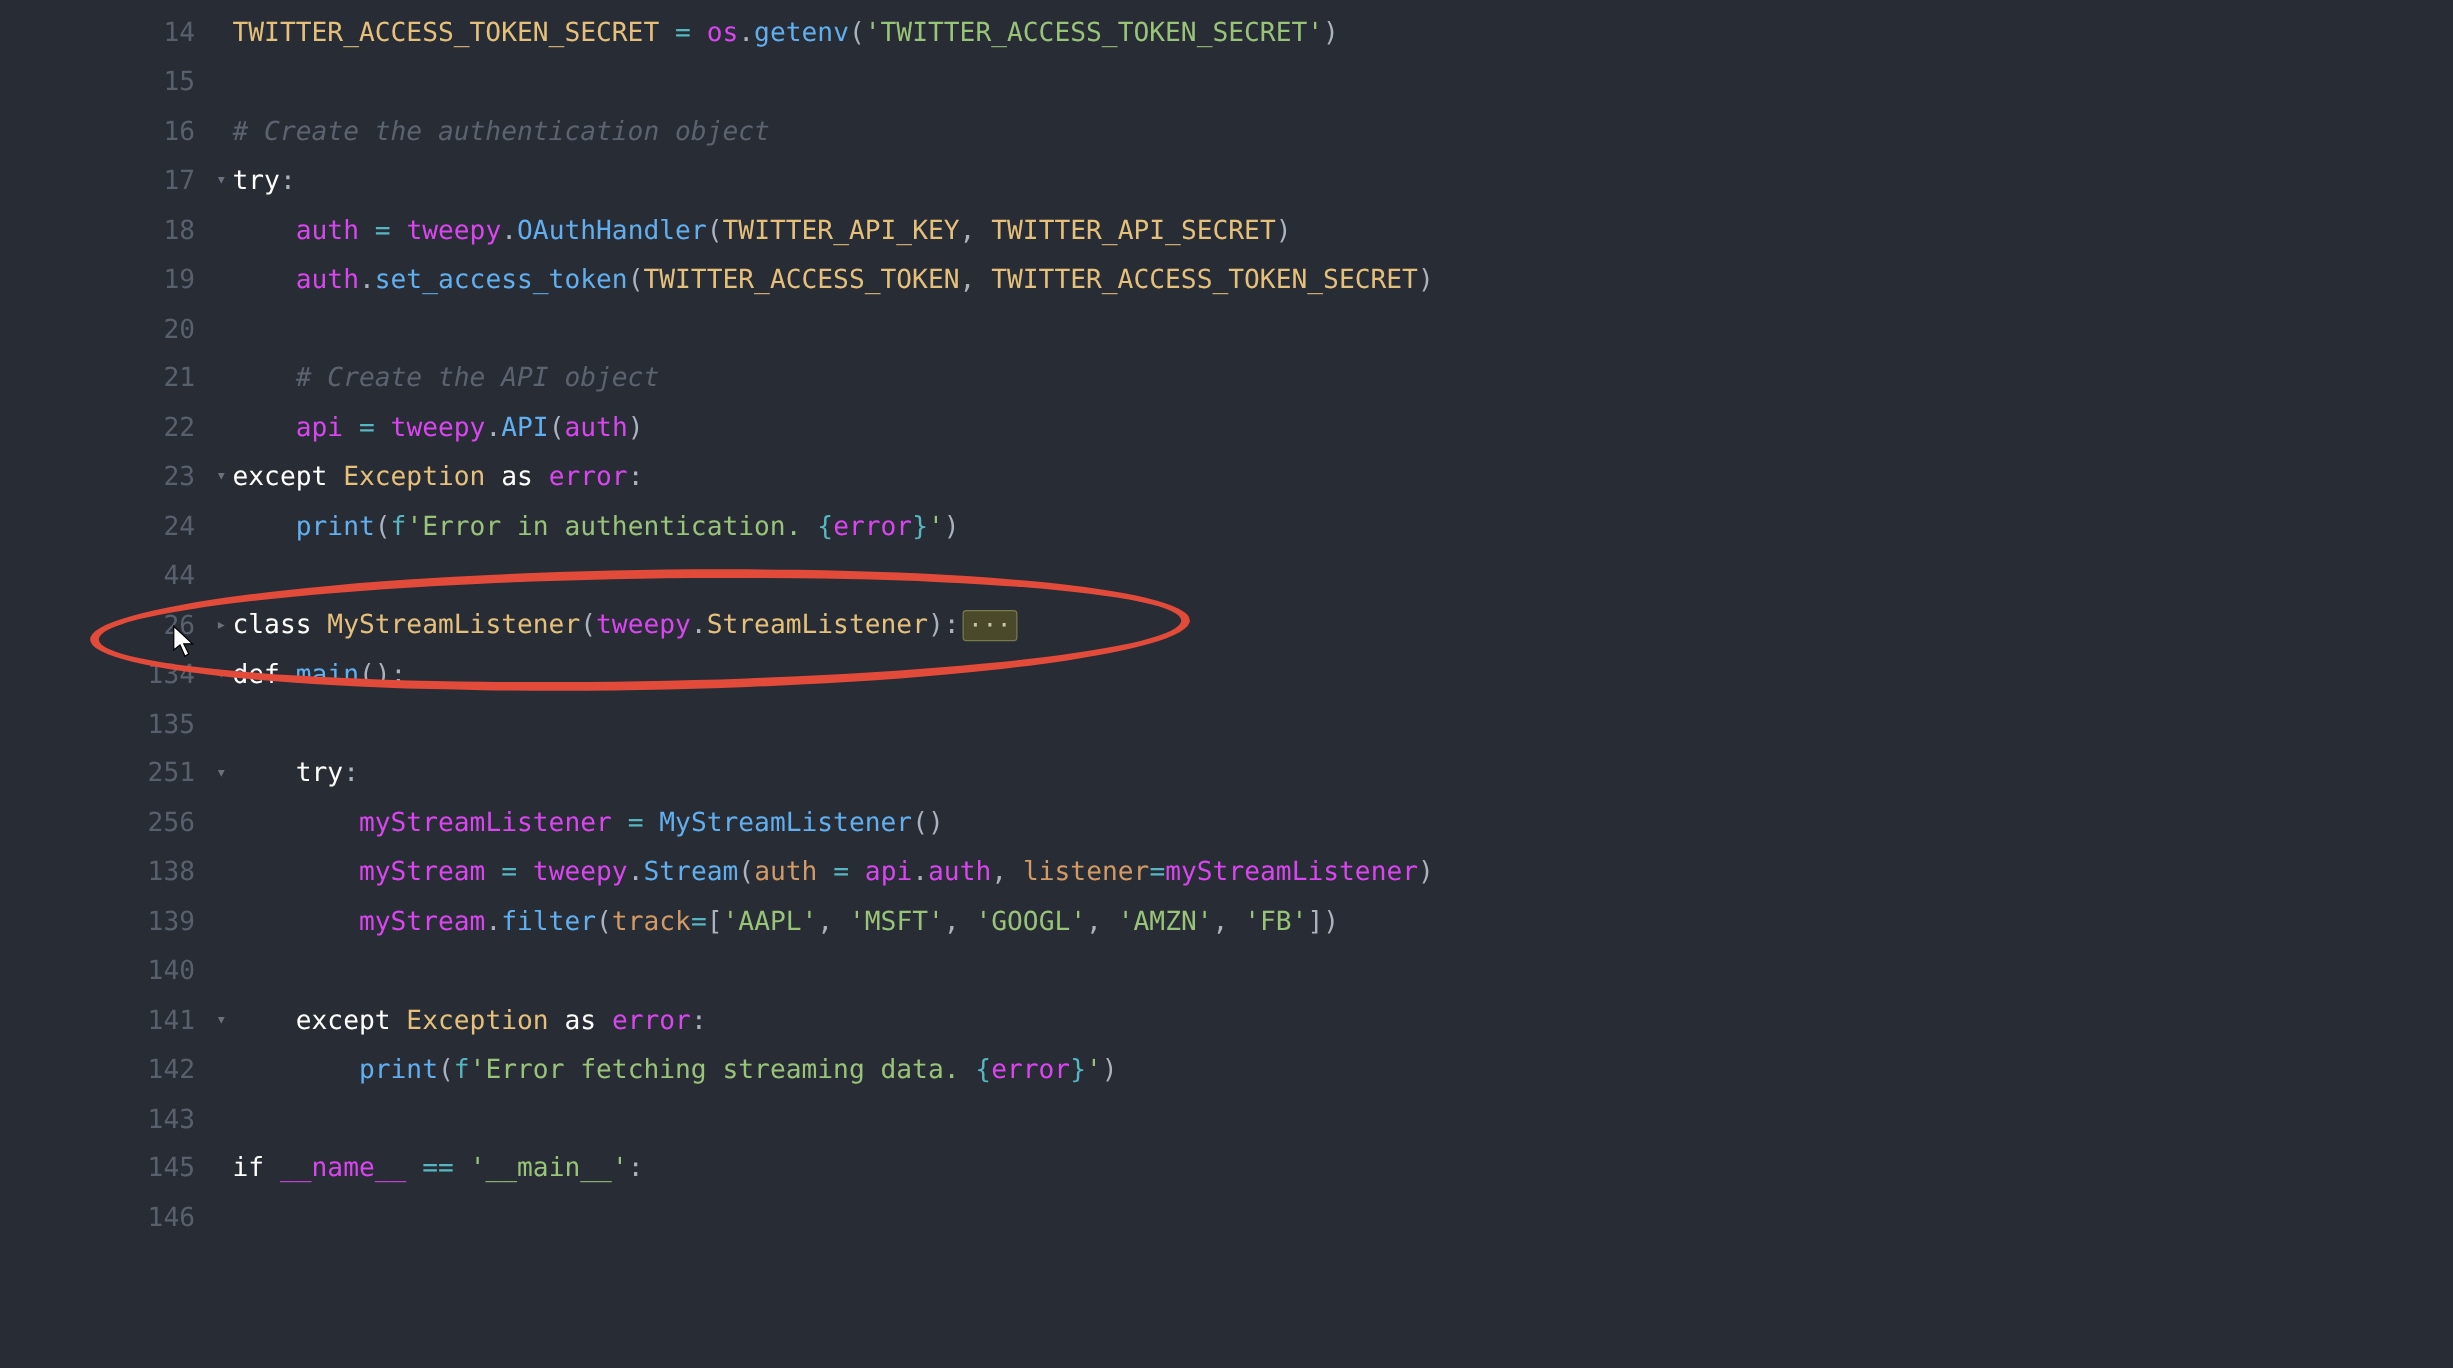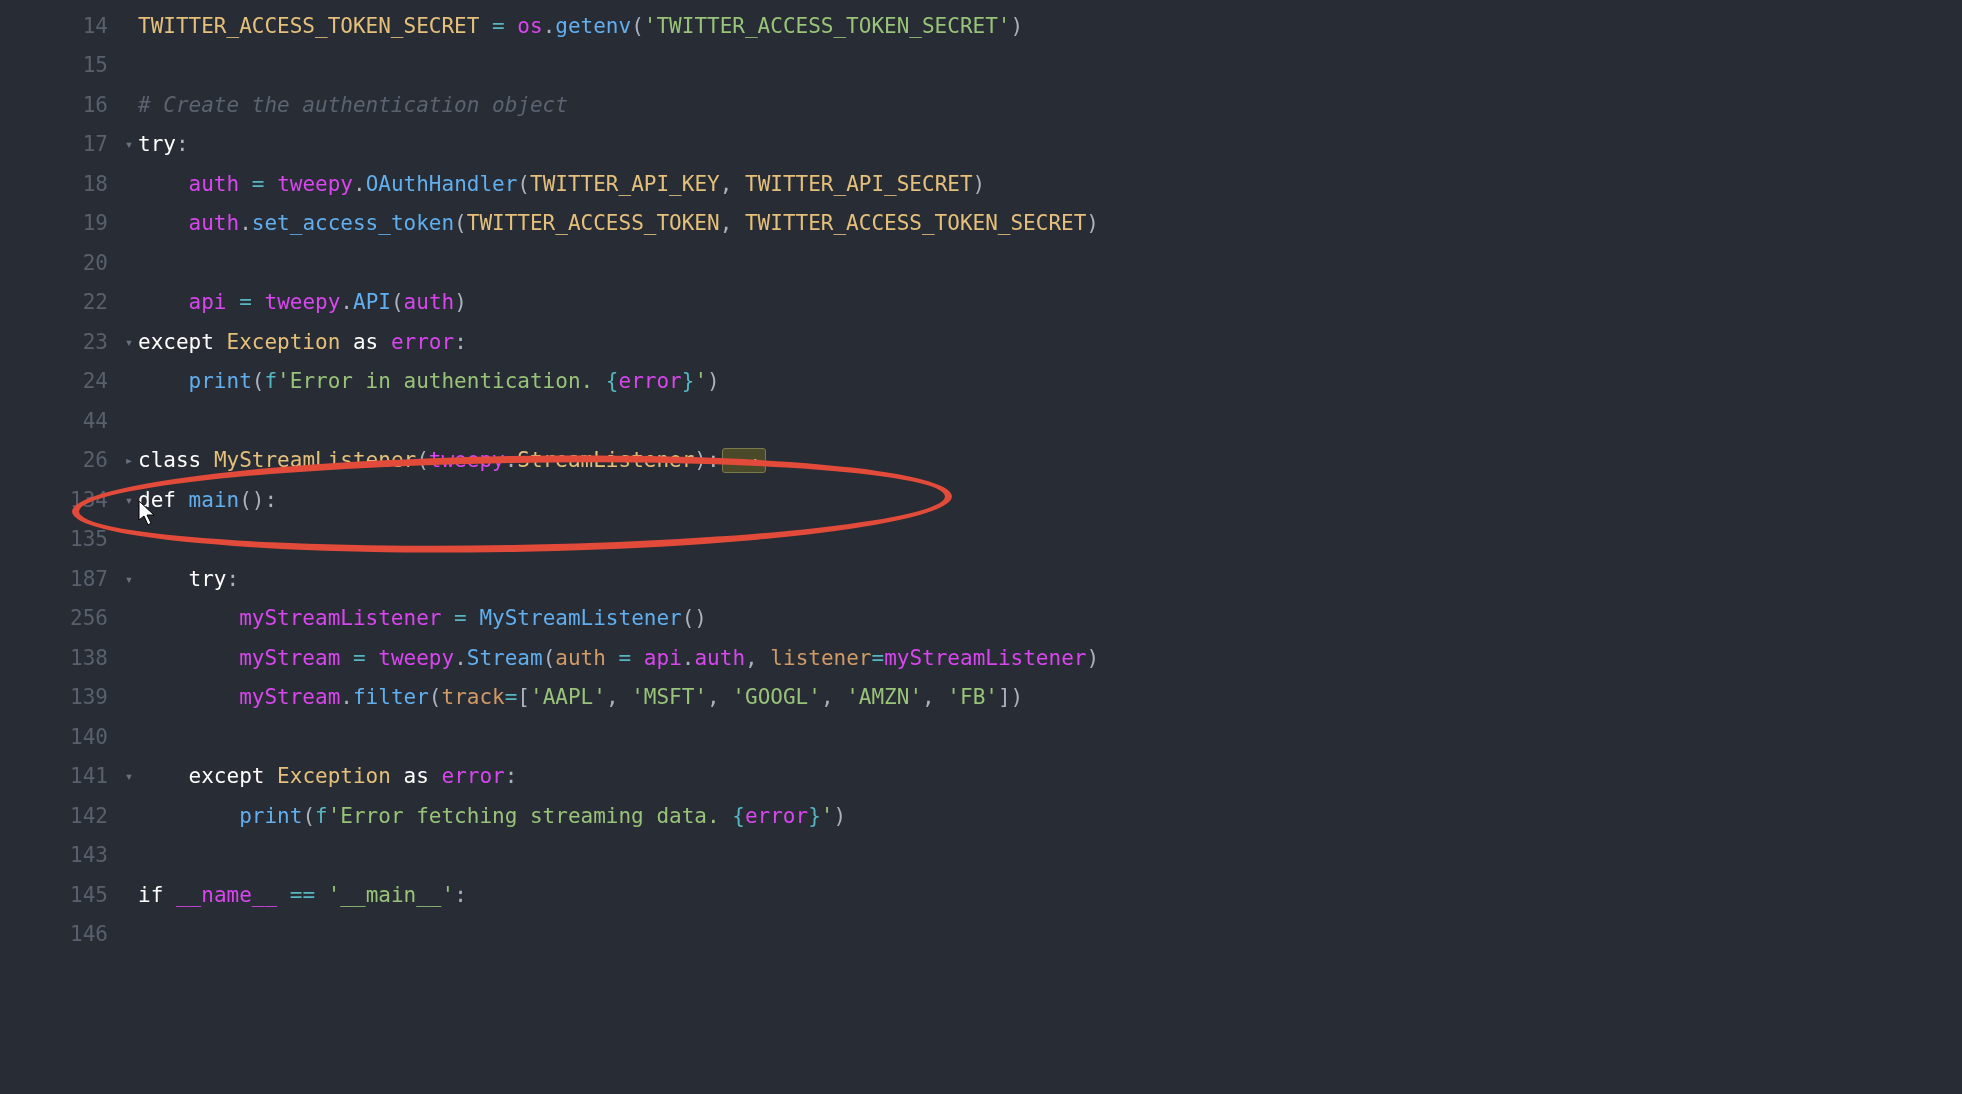--- a/index.html
+++ b/index.html
@@ -24,20 +24,21 @@
     white-space: pre;
   }
   .gutter {
     width: 120px;
     flex: 0 0 120px;
     text-align: right;
     padding-right: 12px;
     color: #59606d;
     user-select: none;
     font-size: 21px;
+    margin-left: 48px;
   }
   .fold {
     width: 18px;
     flex: 0 0 18px;
     text-align: center;
     color: #6b727e;
     user-select: none;
     font-size: 14px;
     line-height: 1;
   }
@@ -90,28 +91,29 @@
 <body>
 
 <div class="editor" id="editor">
     <div class="line"><div class="gutter">14</div><div class="fold"></div><div class="code"><span class="tok-var">TWITTER_ACCESS_TOKEN_SECRET</span><span class="tok-plain"> </span><span class="tok-op">=</span><span class="tok-plain"> </span><span class="tok-ident">os</span><span class="tok-punc">.</span><span class="tok-func">getenv</span><span class="tok-punc">(</span><span class="tok-str">'TWITTER_ACCESS_TOKEN_SECRET'</span><span class="tok-punc">)</span></div></div>
     <div class="line"><div class="gutter">15</div><div class="fold"></div><div class="code"></div></div>
     <div class="line"><div class="gutter">16</div><div class="fold"></div><div class="code"><span class="tok-cmt"># Create the authentication object</span></div></div>
     <div class="line"><div class="gutter">17</div><div class="fold clickable">▾</div><div class="code"><span class="tok-kw">try</span><span class="tok-punc">:</span></div></div>
     <div class="line"><div class="gutter">18</div><div class="fold"></div><div class="code"><span class="tok-plain">    </span><span class="tok-ident">auth</span><span class="tok-plain"> </span><span class="tok-op">=</span><span class="tok-plain"> </span><span class="tok-ident">tweepy</span><span class="tok-punc">.</span><span class="tok-func">OAuthHandler</span><span class="tok-punc">(</span><span class="tok-var">TWITTER_API_KEY</span><span class="tok-punc">,</span><span class="tok-plain"> </span><span class="tok-var">TWITTER_API_SECRET</span><span class="tok-punc">)</span></div></div>
     <div class="line"><div class="gutter">19</div><div class="fold"></div><div class="code"><span class="tok-plain">    </span><span class="tok-ident">auth</span><span class="tok-punc">.</span><span class="tok-func">set_access_token</span><span class="tok-punc">(</span><span class="tok-var">TWITTER_ACCESS_TOKEN</span><span class="tok-punc">,</span><span class="tok-plain"> </span><span class="tok-var">TWITTER_ACCESS_TOKEN_SECRET</span><span class="tok-punc">)</span></div></div>
     <div class="line"><div class="gutter">20</div><div class="fold"></div><div class="code"></div></div>
+    <div class="line"><div class="gutter">21</div><div class="fold"></div><div class="code"><span class="tok-plain">    </span><span class="tok-cmt"># Create the API object</span></div></div>
     <div class="line"><div class="gutter">22</div><div class="fold"></div><div class="code"><span class="tok-plain">    </span><span class="tok-ident">api</span><span class="tok-plain"> </span><span class="tok-op">=</span><span class="tok-plain"> </span><span class="tok-ident">tweepy</span><span class="tok-punc">.</span><span class="tok-func">API</span><span class="tok-punc">(</span><span class="tok-ident">auth</span><span class="tok-punc">)</span></div></div>
     <div class="line"><div class="gutter">23</div><div class="fold clickable">▾</div><div class="code"><span class="tok-kw">except</span><span class="tok-plain"> </span><span class="tok-var">Exception</span><span class="tok-plain"> </span><span class="tok-kw">as</span><span class="tok-plain"> </span><span class="tok-ident">error</span><span class="tok-punc">:</span></div></div>
     <div class="line"><div class="gutter">24</div><div class="fold"></div><div class="code"><span class="tok-plain">    </span><span class="tok-func">print</span><span class="tok-punc">(</span><span class="tok-op">f</span><span class="tok-str">'Error in authentication. </span><span class="tok-op">{</span><span class="tok-ident">error</span><span class="tok-op">}</span><span class="tok-str">'</span><span class="tok-punc">)</span></div></div>
     <div class="line"><div class="gutter">44</div><div class="fold"></div><div class="code"></div></div>
     <div class="line"><div class="gutter">26</div><div class="fold clickable">▸</div><div class="code"><span class="tok-kw">class</span><span class="tok-plain"> </span><span class="tok-var">MyStreamListener</span><span class="tok-punc">(</span><span class="tok-ident">tweepy</span><span class="tok-punc">.</span><span class="tok-var">StreamListener</span><span class="tok-punc">)</span><span class="tok-punc">:</span><span class="fold-ellipsis">···</span></div></div>
     <div class="line"><div class="gutter">134</div><div class="fold clickable">▾</div><div class="code"><span class="tok-kw">def</span><span class="tok-plain"> </span><span class="tok-func">main</span><span class="tok-punc">()</span><span class="tok-punc">:</span></div></div>
     <div class="line"><div class="gutter">135</div><div class="fold"></div><div class="code"></div></div>
-    <div class="line"><div class="gutter">187</div><div class="fold clickable">▾</div><div class="code"><span class="tok-plain">    </span><span class="tok-kw">try</span><span class="tok-punc">:</span></div></div>
+    <div class="line"><div class="gutter">251</div><div class="fold clickable">▾</div><div class="code"><span class="tok-plain">    </span><span class="tok-kw">try</span><span class="tok-punc">:</span></div></div>
     <div class="line"><div class="gutter">256</div><div class="fold"></div><div class="code"><span class="tok-plain">        </span><span class="tok-ident">myStreamListener</span><span class="tok-plain"> </span><span class="tok-op">=</span><span class="tok-plain"> </span><span class="tok-func">MyStreamListener</span><span class="tok-punc">()</span></div></div>
     <div class="line"><div class="gutter">138</div><div class="fold"></div><div class="code"><span class="tok-plain">        </span><span class="tok-ident">myStream</span><span class="tok-plain"> </span><span class="tok-op">=</span><span class="tok-plain"> </span><span class="tok-ident">tweepy</span><span class="tok-punc">.</span><span class="tok-func">Stream</span><span class="tok-punc">(</span><span class="tok-orange">auth</span><span class="tok-plain"> </span><span class="tok-op">=</span><span class="tok-plain"> </span><span class="tok-ident">api</span><span class="tok-punc">.</span><span class="tok-ident">auth</span><span class="tok-punc">,</span><span class="tok-plain"> </span><span class="tok-orange">listener</span><span class="tok-op">=</span><span class="tok-ident">myStreamListener</span><span class="tok-punc">)</span></div></div>
     <div class="line"><div class="gutter">139</div><div class="fold"></div><div class="code"><span class="tok-plain">        </span><span class="tok-ident">myStream</span><span class="tok-punc">.</span><span class="tok-func">filter</span><span class="tok-punc">(</span><span class="tok-orange">track</span><span class="tok-op">=</span><span class="tok-punc">[</span><span class="tok-str">'AAPL'</span><span class="tok-punc">,</span><span class="tok-plain"> </span><span class="tok-str">'MSFT'</span><span class="tok-punc">,</span><span class="tok-plain"> </span><span class="tok-str">'GOOGL'</span><span class="tok-punc">,</span><span class="tok-plain"> </span><span class="tok-str">'AMZN'</span><span class="tok-punc">,</span><span class="tok-plain"> </span><span class="tok-str">'FB'</span><span class="tok-punc">])</span></div></div>
     <div class="line"><div class="gutter">140</div><div class="fold"></div></div>
     <div class="line"><div class="gutter">141</div><div class="fold clickable">▾</div><div class="code"><span class="tok-plain">    </span><span class="tok-kw">except</span><span class="tok-plain"> </span><span class="tok-var">Exception</span><span class="tok-plain"> </span><span class="tok-kw">as</span><span class="tok-plain"> </span><span class="tok-ident">error</span><span class="tok-punc">:</span></div></div>
     <div class="line"><div class="gutter">142</div><div class="fold"></div><div class="code"><span class="tok-plain">        </span><span class="tok-func">print</span><span class="tok-punc">(</span><span class="tok-op">f</span><span class="tok-str">'Error fetching streaming data. </span><span class="tok-op">{</span><span class="tok-ident">error</span><span class="tok-op">}</span><span class="tok-str">'</span><span class="tok-punc">)</span></div></div>
     <div class="line"><div class="gutter">143</div><div class="fold"></div><div class="code"></div></div>
     <div class="line"><div class="gutter">145</div><div class="fold"></div><div class="code"><span class="tok-kw">if</span><span class="tok-plain"> </span><span class="tok-ident">__name__</span><span class="tok-plain"> </span><span class="tok-op">==</span><span class="tok-plain"> </span><span class="tok-str">'__main__'</span><span class="tok-punc">:</span></div></div>
     <div class="line"><div class="gutter">146</div><div class="fold"></div></div>
   </div>

